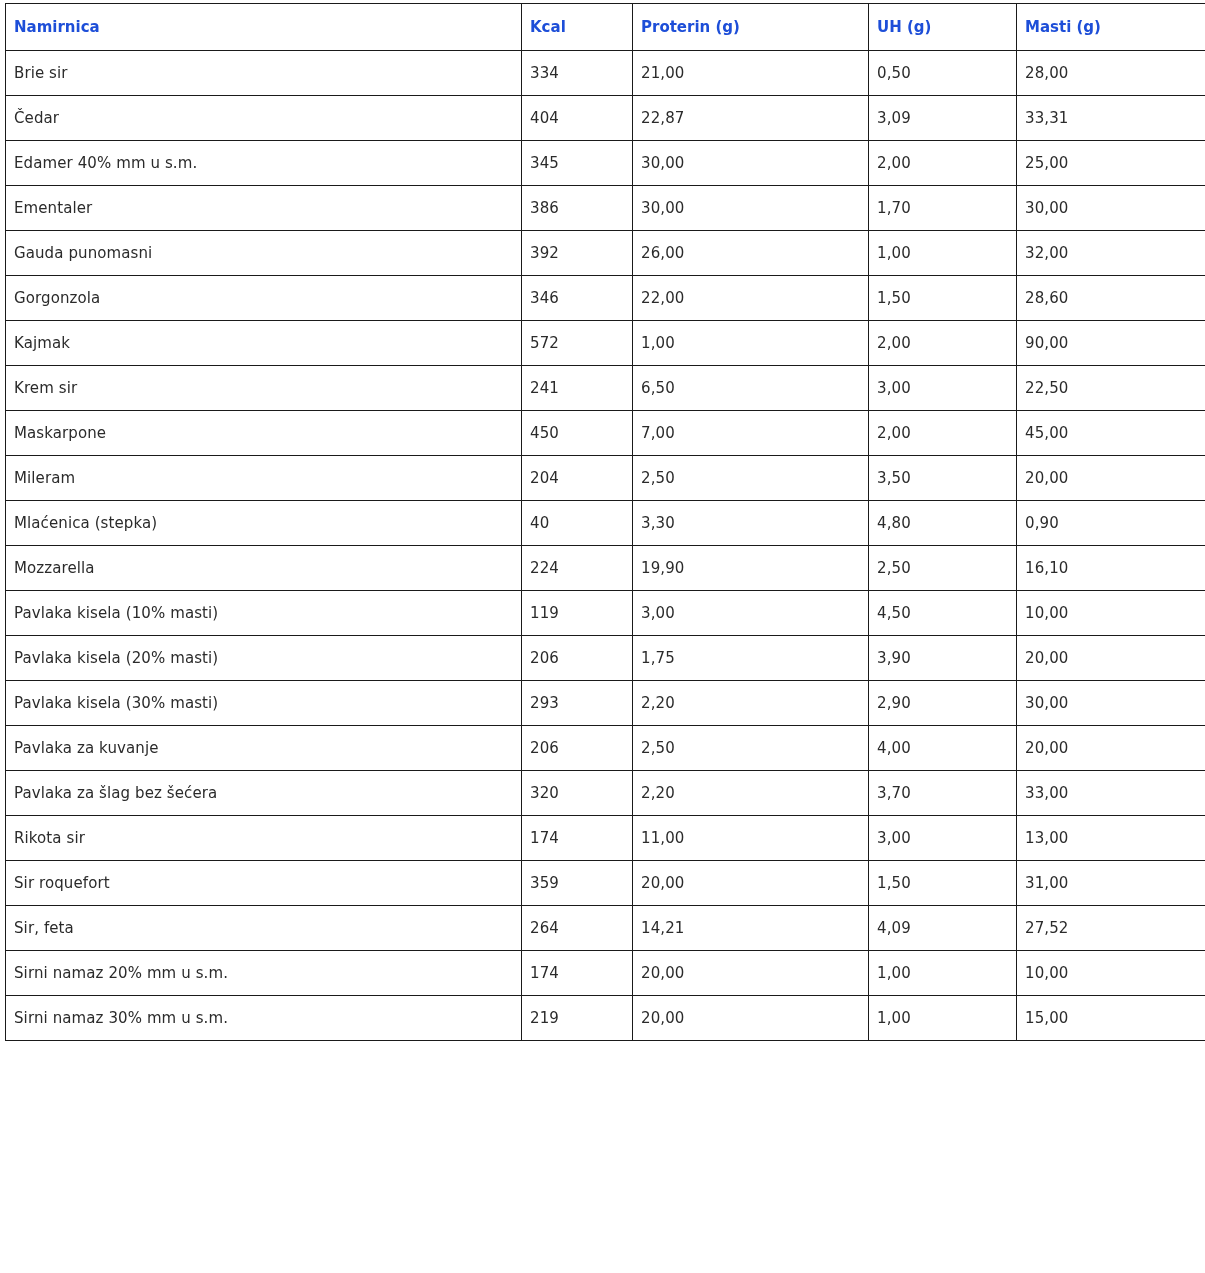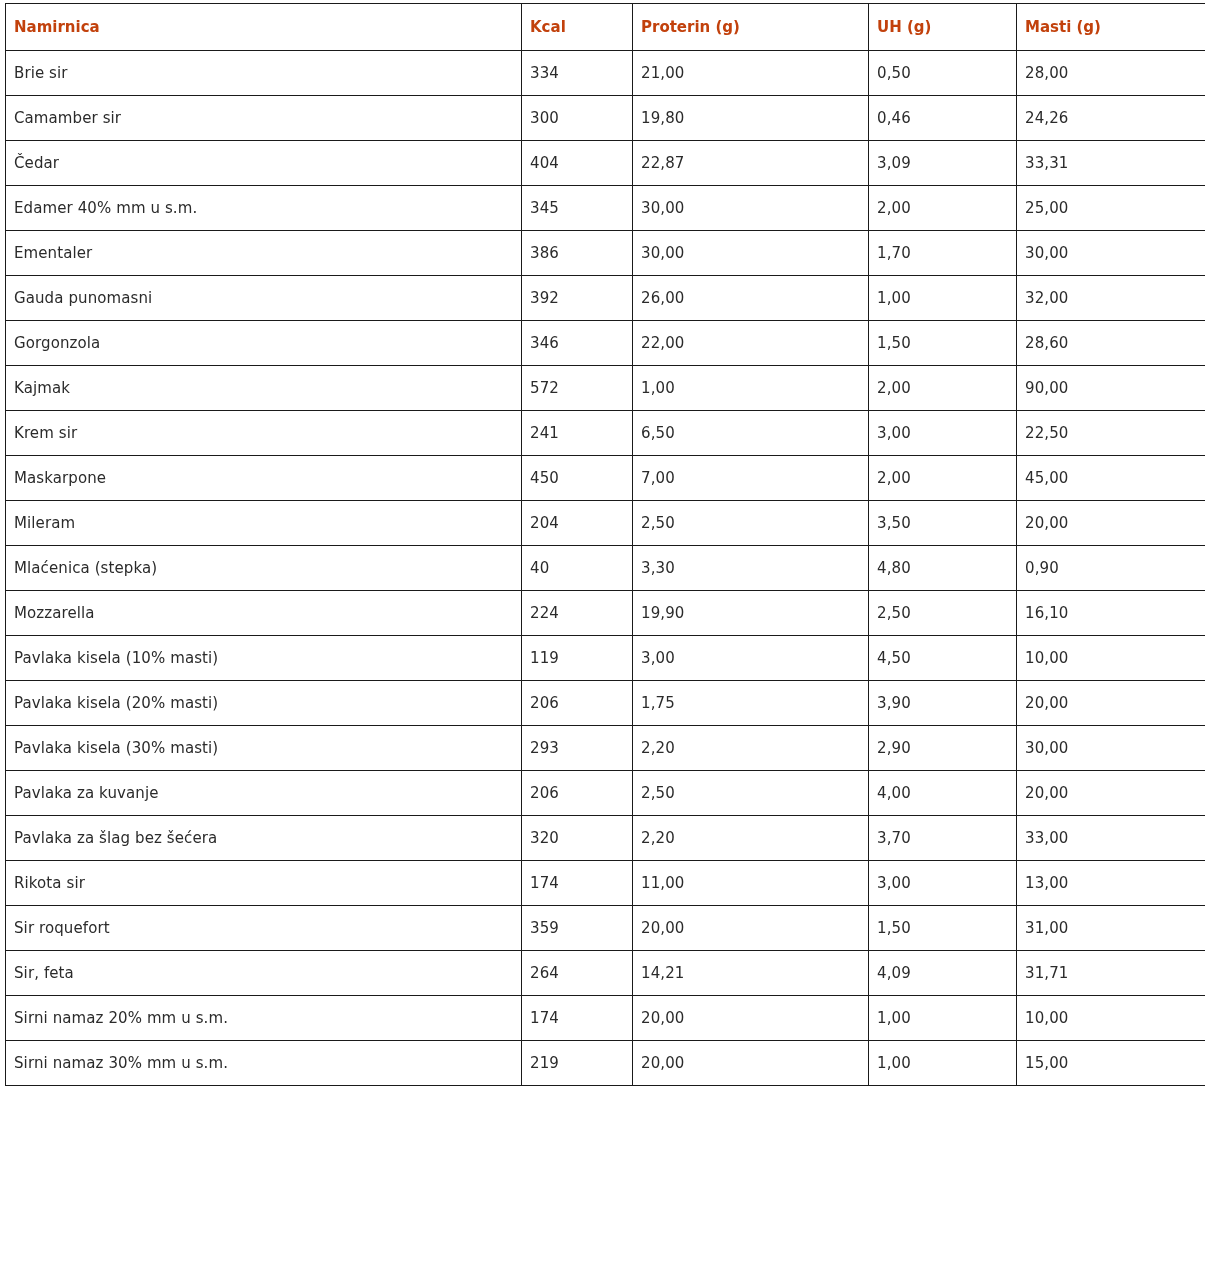--- a/index.html
+++ b/index.html
@@ -34,21 +34,21 @@
       height: 45px;
       padding: 0 0 0 8px;
       text-align: left;
       vertical-align: middle;
       font-size: 15px;
       white-space: nowrap;
       box-sizing: border-box;
     }
     table.nutrition th {
       font-weight: bold;
-      color: #c2410c;
+      color: #1d4ed8;
       height: 47px;
     }
     table.nutrition td {
       font-weight: normal;
       color: #2b2b2b;
       letter-spacing: 0.1px;
     }
   </style>
 </head>
 <body>
@@ -72,27 +72,20 @@
   </thead>
   <tbody id="table-body">
       <tr>
         <td>Brie sir</td>
         <td>334</td>
         <td>21,00</td>
         <td>0,50</td>
         <td>28,00</td>
       </tr>
       <tr>
-        <td>Camamber sir</td>
-        <td>300</td>
-        <td>19,80</td>
-        <td>0,46</td>
-        <td>24,26</td>
-      </tr>
-      <tr>
         <td>Čedar</td>
         <td>404</td>
         <td>22,87</td>
         <td>3,09</td>
         <td>33,31</td>
       </tr>
       <tr>
         <td>Edamer 40% mm u s.m.</td>
         <td>345</td>
         <td>30,00</td>
@@ -209,21 +202,21 @@
         <td>359</td>
         <td>20,00</td>
         <td>1,50</td>
         <td>31,00</td>
       </tr>
       <tr>
         <td>Sir, feta</td>
         <td>264</td>
         <td>14,21</td>
         <td>4,09</td>
-        <td>31,71</td>
+        <td>27,52</td>
       </tr>
       <tr>
         <td>Sirni namaz 20% mm u s.m.</td>
         <td>174</td>
         <td>20,00</td>
         <td>1,00</td>
         <td>10,00</td>
       </tr>
       <tr>
         <td>Sirni namaz 30% mm u s.m.</td>

